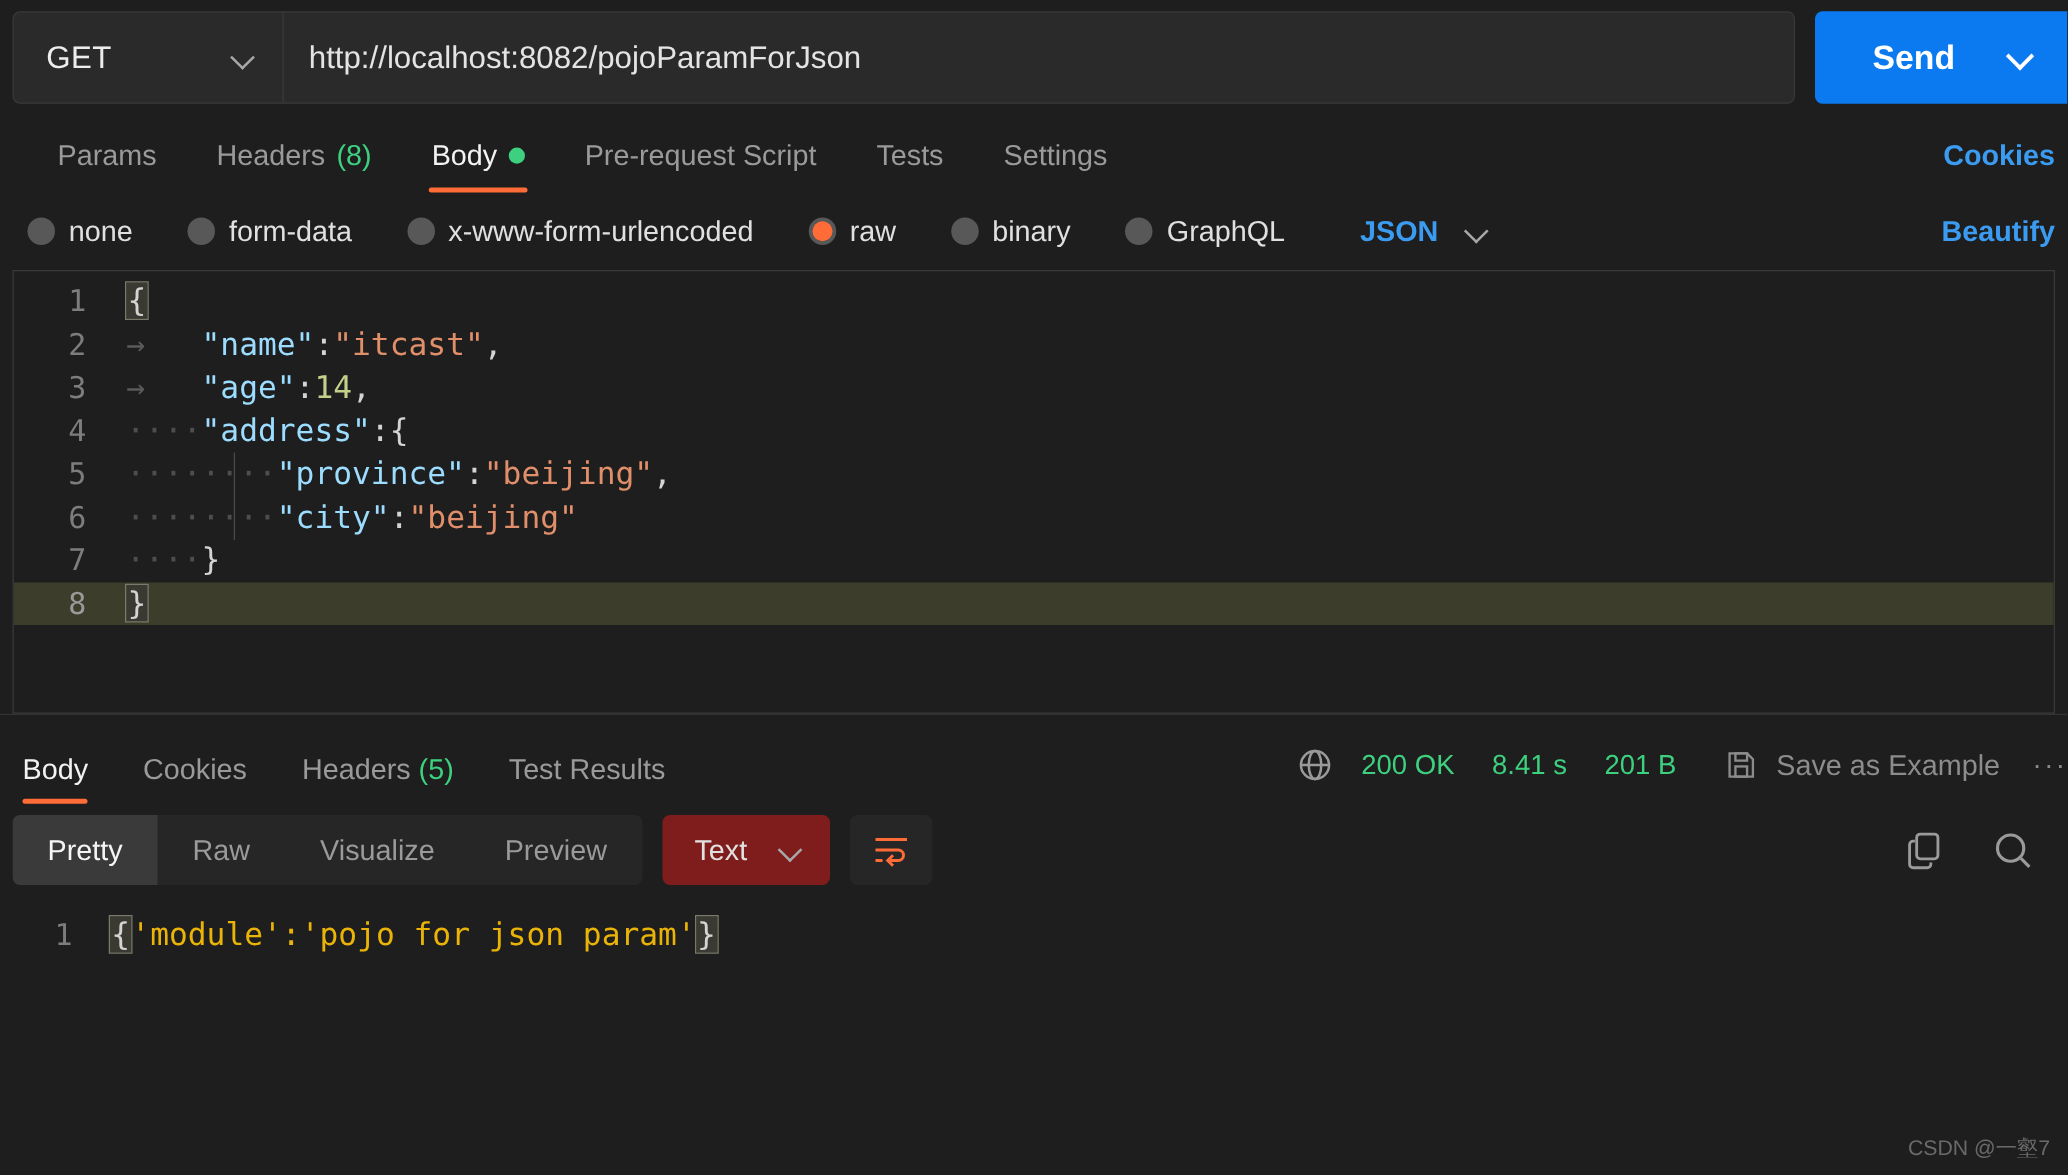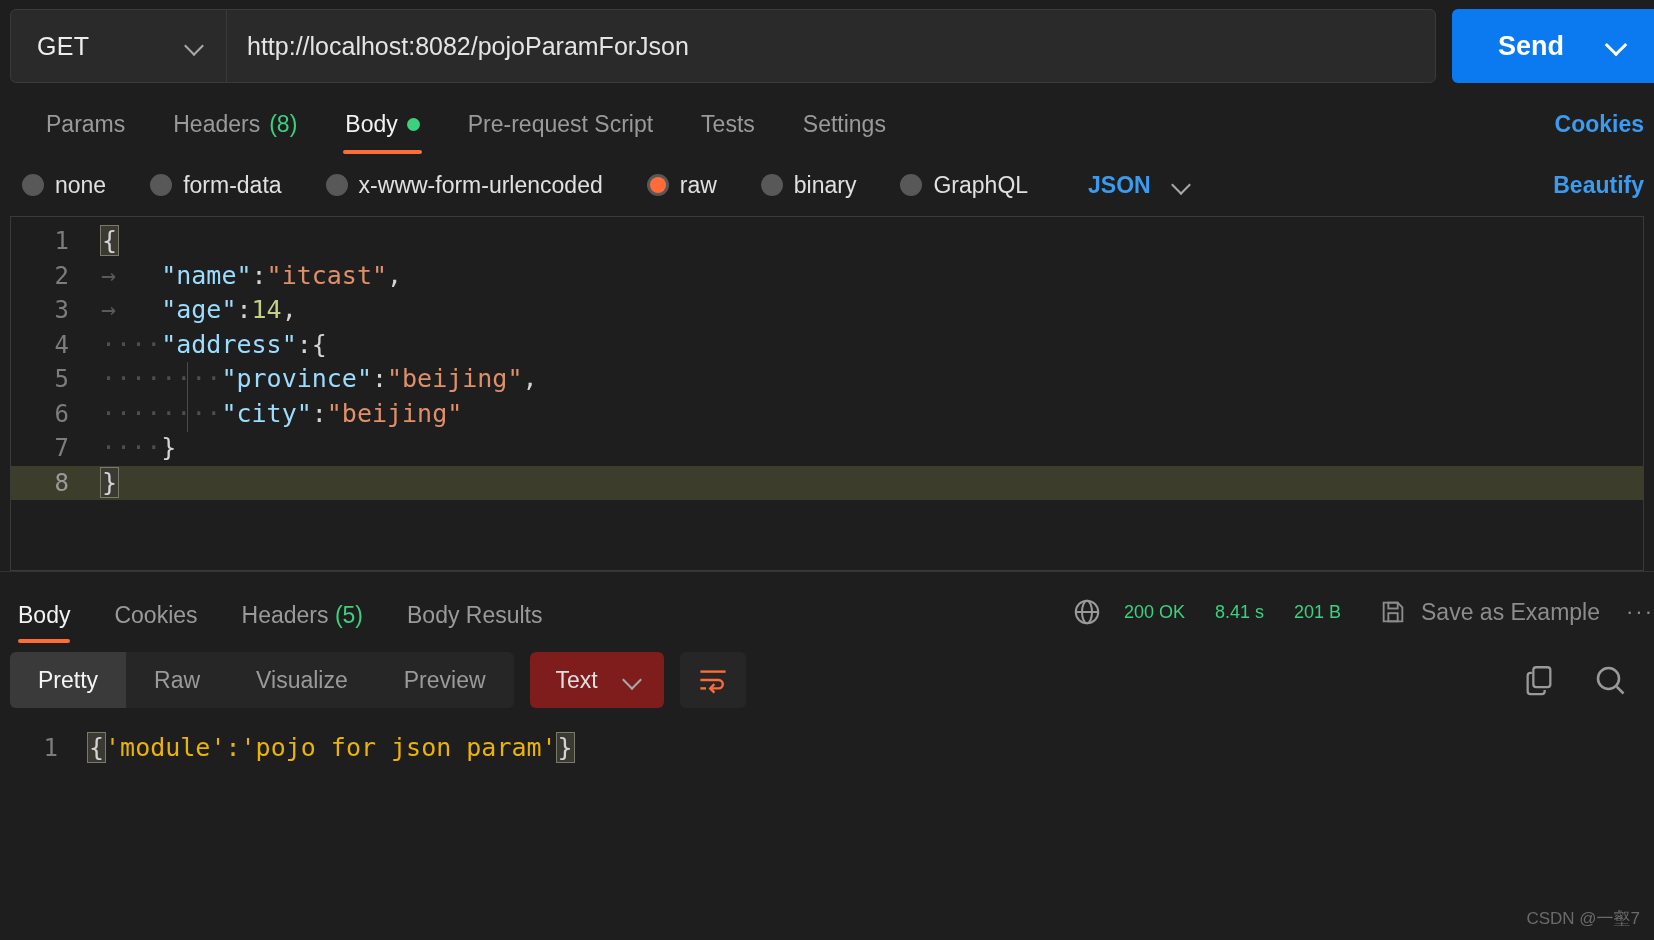--- a/index.html
+++ b/index.html
@@ -166,21 +166,21 @@
     content: ""; position: absolute; left: 8px; right: 22px; bottom: 0;
     height: 4px; background: #ff6c37; border-radius: 2px;
   }
   .ptab .count { color: #3dd07f; }
 
   .status-group {
     margin-left: auto; display: flex; align-items: center;
     gap: 0; padding: 0 0 16px 0;
   }
   .globe { width: 30px; height: 30px; margin-right: 22px; }
-  .stat { font-size: 18px; color: #3dd07f; margin-right: 30px; white-space: nowrap; }
+  .stat { font-size: 22px; color: #3dd07f; margin-right: 30px; white-space: nowrap; }
   .save-ex { display: flex; align-items: center; gap: 14px; cursor: pointer; margin-left: 8px; }
   .save-ex .selabel { font-size: 23px; color: #8c8c8c; }
   .dots { margin-left: 26px; color: #8c8c8c; font-size: 22px; letter-spacing: 2px; }
 
   
   .resp-toolbar {
     display: flex; align-items: center;
     padding: 10px 10px 10px 10px; gap: 16px; height: 74px;
   }
   .seg {
@@ -343,21 +343,21 @@
       <span>Body</span>
     </div>
     <div class="ptab">
       <span>Cookies</span>
     </div>
     <div class="ptab">
       <span>Headers</span>
       <span class="count">(5)</span>
     </div>
     <div class="ptab">
-      <span>Body Results</span>
+      <span>Test Results</span>
     </div>
   </div>
 
   <div class="status-group">
     <svg class="globe" viewBox="0 0 24 24" fill="none" stroke="#9a9a9a" stroke-width="1.6">
       <circle cx="12" cy="12" r="9"></circle>
       <ellipse cx="12" cy="12" rx="4" ry="9"></ellipse>
       <line x1="3" y1="12" x2="21" y2="12"></line>
     </svg>
     <span class="stat">200 OK</span>

